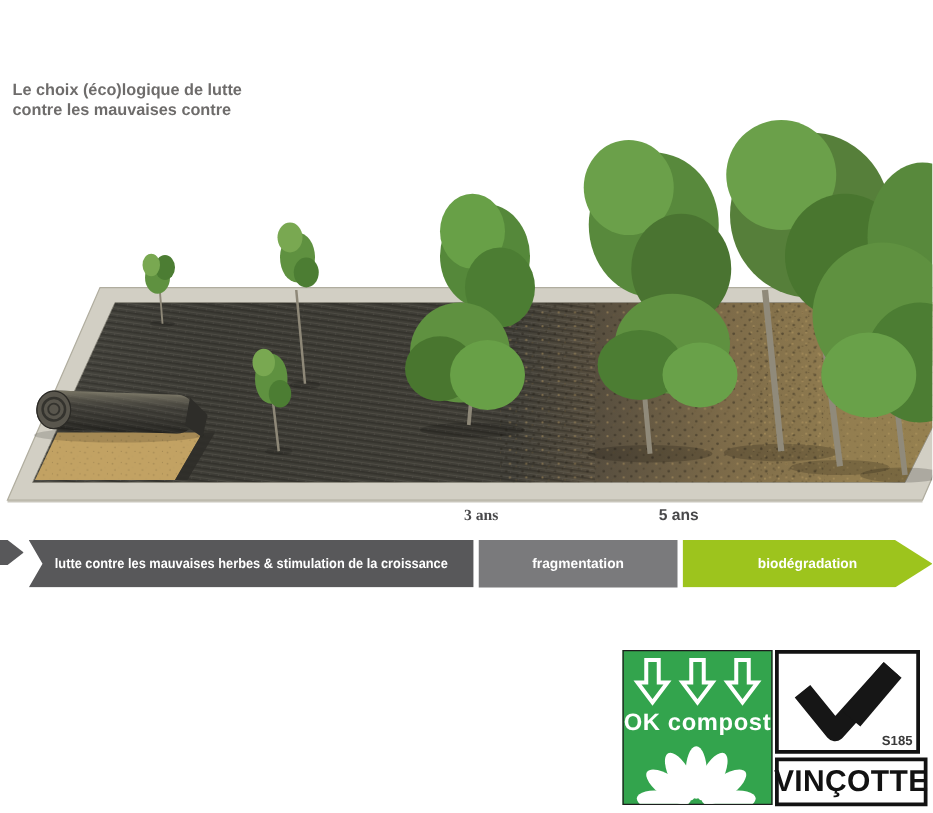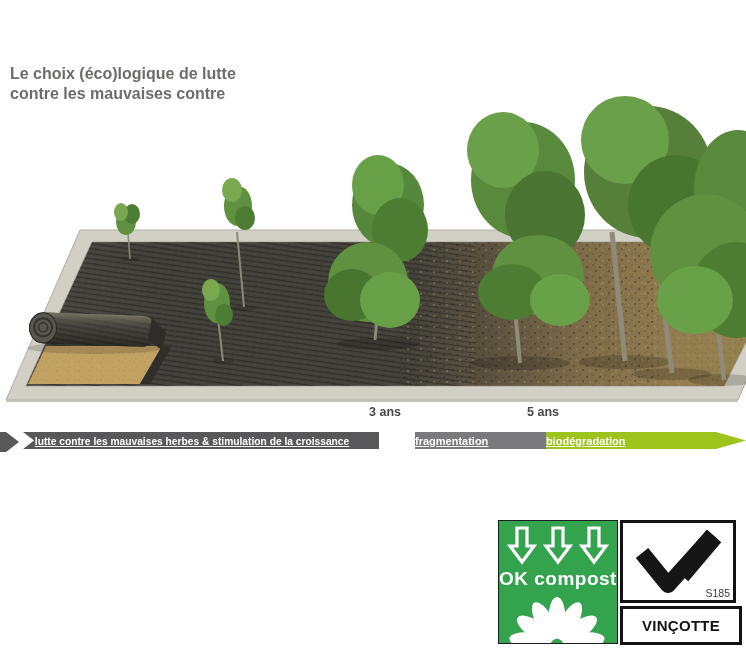--- a/index.html
+++ b/index.html
@@ -1,46 +1,46 @@
 <!DOCTYPE html>
 <html><head>
 <meta charset="utf-8">
 <style>
   html,body{margin:0;padding:0;background:#fff;}
   .page{position:relative;width:746px;height:650px;background:#fff;overflow:hidden;
         font-family:"Liberation Sans",sans-serif;}
-  .title{position:absolute;left:10px;top:64px;font-size:16px;font-weight:bold;
+  .title{position:absolute;left:10px;top:64px;font-size:13px;font-weight:bold;
          color:#6e6c6b;line-height:1.25;}
   .scene{position:absolute;left:0;top:0;}
   .year-label{position:absolute;top:405px;font-size:12.5px;font-weight:bold;color:#48484a;
               transform:translateX(-50%);white-space:nowrap;}
-  .yl-3{left:385px;} .yl-5{left:543px;text-align:right;}
+  .yl-3{left:385px;font-family:Liberation Serif, serif;} .yl-5{left:543px;text-align:right;}
   .bar{position:absolute;left:0;top:432px;width:746px;height:20px;}
   .bar-chevron{position:absolute;left:0;top:0;width:19px;height:20px;background:#58585a;
                clip-path:polygon(0 0,32% 0,100% 50%,32% 100%,0 100%);}
-  .seg{position:absolute;top:0;height:17px;display:flex;align-items:center;
-       color:#fff;font-size:11px;font-weight:bold;white-space:nowrap;text-decoration:underline;}
+  .seg{position:absolute;top:0;height:38px;display:flex;align-items:center;justify-content:center;
+       color:#fff;font-size:11px;font-weight:bold;white-space:nowrap;}
   .seg-1{left:23px;width:356px;background:#58585a;
          clip-path:polygon(0 0,100% 0,100% 100%,0 100%,11px 50%);}
   .seg-1 span{display:inline-block;transform:scaleX(0.93);}
-  .seg-2{left:383px;width:159px;background:#7a7a7c;margin-left:32px;}
+  .seg-2{left:383px;width:159px;background:#7a7a7c;}
   .seg-3{left:546px;width:200px;background:#9dc41d;box-sizing:border-box;
          clip-path:polygon(0 0,calc(100% - 30px) 0,100% 50%,calc(100% - 30px) 100%,0 100%);}
   .okc{position:absolute;left:498px;top:520px;width:120px;height:124px;background:#33a44d;
        border:1px solid #1d1d1d;box-sizing:border-box;overflow:hidden;}
   .okc-arrows{position:absolute;left:0;top:4px;}
   .okc-label{position:absolute;left:0;right:0;top:47px;text-align:left;color:#fff;
              font-weight:bold;font-size:19px;letter-spacing:.5px;}
   .okc-flower{position:absolute;left:0;bottom:-4px;}
   .vbox{position:absolute;left:620px;top:520px;width:116px;height:83px;background:#fff;
-        border:3px solid #121212;box-sizing:border-box;}
+        border:3px solid #121212;box-sizing:border-box;font-weight:bold;}
   .vcode{position:absolute;right:3px;bottom:1px;font-size:10.5px;color:#3a3a3a;}
   .vtext{position:absolute;left:620px;top:606px;width:122px;height:39px;background:#fff;
          border:3px solid #121212;box-sizing:border-box;display:flex;align-items:center;
-         justify-content:center;font-weight:bold;font-size:15px;color:#121212;letter-spacing:.3px;}
+         justify-content:center;font-weight:bold;font-size:24px;color:#121212;letter-spacing:.3px;}
 </style>
 </head>
 <body>
 
 <div class="page">
 
   <svg class="scene" width="746" height="650" viewBox="0 0 746 650">
     <defs>
       <linearGradient id="ground" x1="0" y1="0" x2="1" y2="0">
         <stop offset="0" stop-color="#45443e"></stop>

